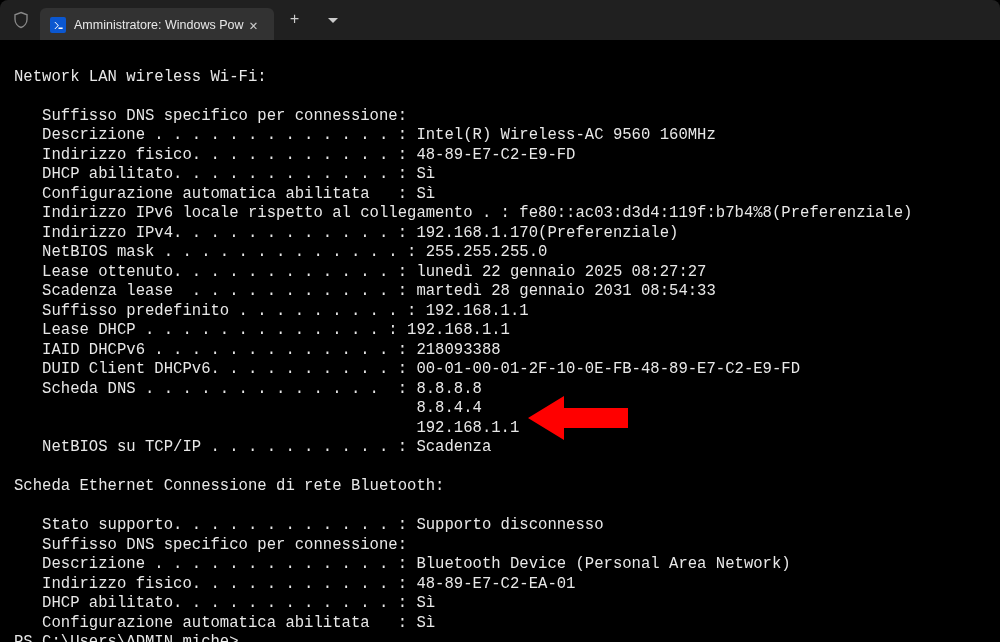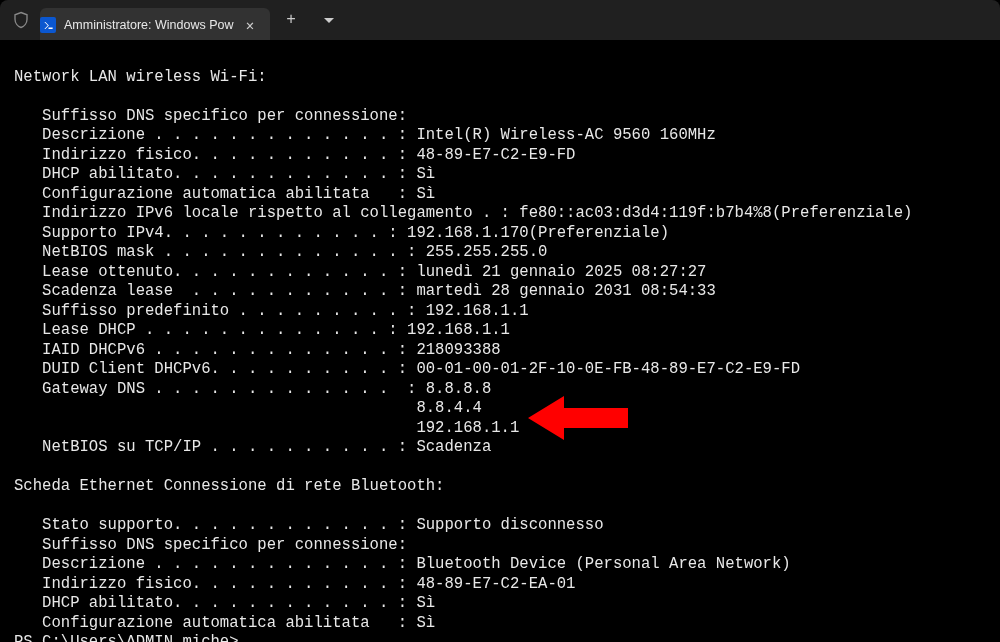--- a/index.html
+++ b/index.html
@@ -17,21 +17,21 @@
     margin-left: 12px; margin-right: 10px;
     color: #888;
     display: flex; align-items: center; justify-content: center;
   }
   .tab {
     height: 34px;
     background: #323232;
     border-radius: 6px 6px 0 0;
     display: flex;
     align-items: center;
-    padding: 0 10px 0 0;
+    padding: 0 10px 0 10px;
     margin-top: 10px;
     position: relative;
     min-width: 230px;
   }
   .tab-icon {
     width: 16px; height: 16px;
     background: #0b57d0;
     border-radius: 2px;
     display: flex; align-items: center; justify-content: center;
     color: #fff;
@@ -112,29 +112,29 @@
 
 <div class="terminal">
 <span>Network LAN wireless Wi-Fi:</span>
 
 <span>   Suffisso DNS specifico per connessione:</span>
 <span>   Descrizione . . . . . . . . . . . . . : Intel(R) Wireless-AC 9560 160MHz</span>
 <span>   Indirizzo fisico. . . . . . . . . . . : 48-89-E7-C2-E9-FD</span>
 <span>   DHCP abilitato. . . . . . . . . . . . : Sì</span>
 <span>   Configurazione automatica abilitata   : Sì</span>
 <span>   Indirizzo IPv6 locale rispetto al collegamento . : fe80::ac03:d3d4:119f:b7b4%8(Preferenziale)</span>
-<span>   Supporto IPv4. . . . . . . . . . . . : 192.168.1.170(Preferenziale)</span>
+<span>   Indirizzo IPv4. . . . . . . . . . . . : 192.168.1.170(Preferenziale)</span>
 <span>   NetBIOS mask . . . . . . . . . . . . . : 255.255.255.0</span>
-<span>   Lease ottenuto. . . . . . . . . . . . : lunedì 21 gennaio 2025 08:27:27</span>
+<span>   Lease ottenuto. . . . . . . . . . . . : lunedì 22 gennaio 2025 08:27:27</span>
 <span>   Scadenza lease  . . . . . . . . . . . : martedì 28 gennaio 2031 08:54:33</span>
 <span>   Suffisso predefinito . . . . . . . . . : 192.168.1.1</span>
 <span>   Lease DHCP . . . . . . . . . . . . . : 192.168.1.1</span>
 <span>   IAID DHCPv6 . . . . . . . . . . . . . : 218093388</span>
 <span>   DUID Client DHCPv6. . . . . . . . . . : 00-01-00-01-2F-10-0E-FB-48-89-E7-C2-E9-FD</span>
-<span>   Gateway DNS . . . . . . . . . . . . .  : 8.8.8.8</span>
+<span>   Scheda DNS . . . . . . . . . . . . .  : 8.8.8.8</span>
 <span>                                           8.8.4.4</span>
 <span>                                           192.168.1.1</span>
 <span>   NetBIOS su TCP/IP . . . . . . . . . . : Scadenza</span>
 
 <span>Scheda Ethernet Connessione di rete Bluetooth:</span>
 
 <span>   Stato supporto. . . . . . . . . . . . : Supporto disconnesso</span>
 <span>   Suffisso DNS specifico per connessione:</span>
 <span>   Descrizione . . . . . . . . . . . . . : Bluetooth Device (Personal Area Network)</span>
 <span>   Indirizzo fisico. . . . . . . . . . . : 48-89-E7-C2-EA-01</span>

